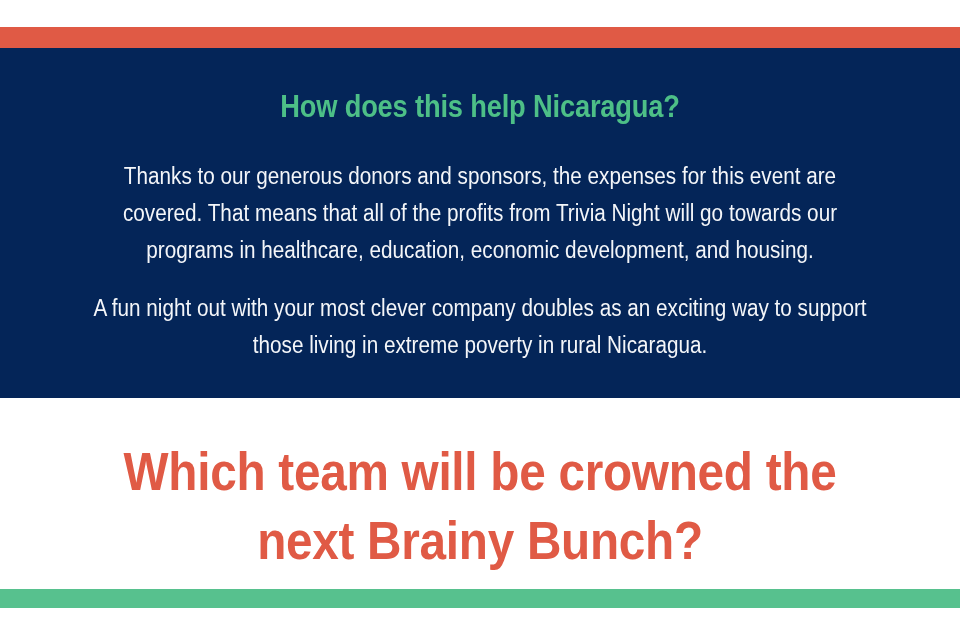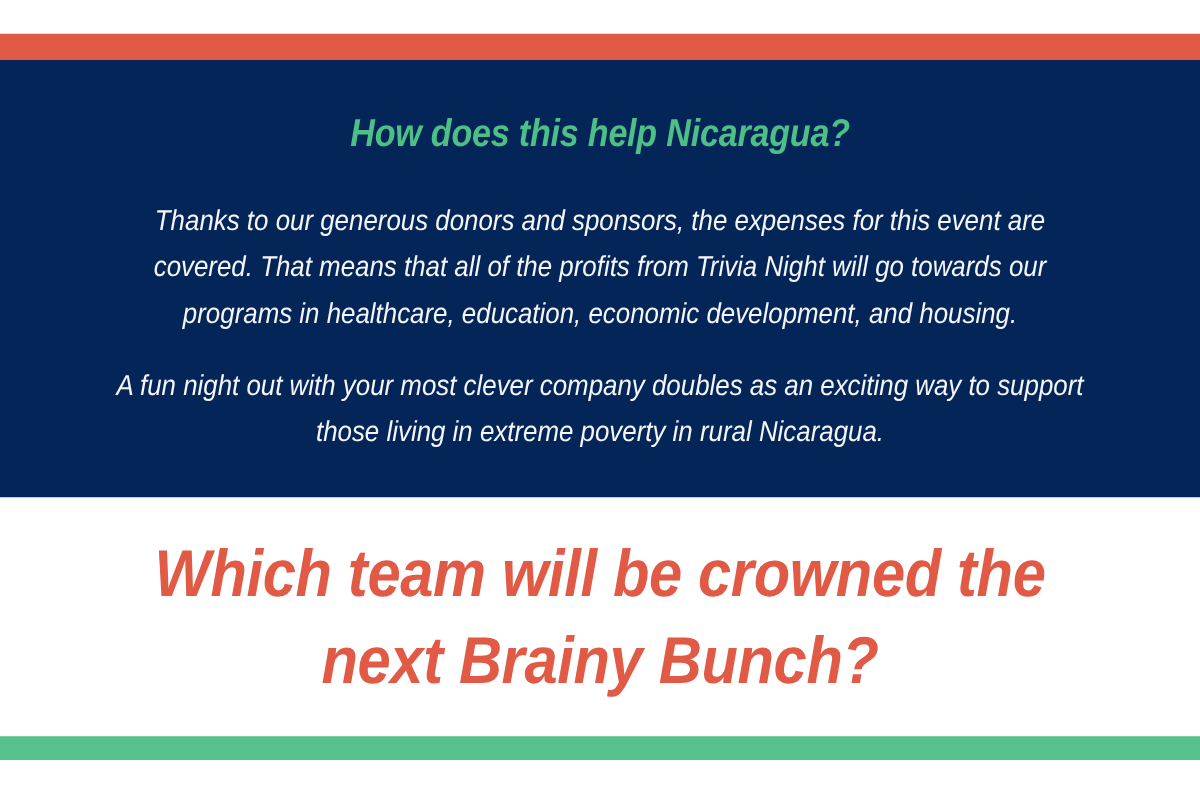--- a/index.html
+++ b/index.html
@@ -11,21 +11,20 @@
     height: 640px;
     background: #ffffff;
     font-family: "Liberation Sans", sans-serif;
     overflow: hidden;
   }
   .poster {
     position: relative;
     width: 960px;
     height: 640px;
     background: #ffffff;
-    font-style: italic;
   }
 
   
   .band-top-white {
     position: absolute;
     left: 0; top: 0;
     width: 960px; height: 27px;
     background: #ffffff;
   }
   .band-red {
@@ -82,21 +81,21 @@
     margin-top: 21px;
   }
 
   
   .white-panel {
     position: absolute;
     left: 0; top: 398px;
     width: 960px; height: 191px;
     background: #ffffff;
     box-sizing: border-box;
-    padding: 0 40px;
+    padding: 12px 40px;
   }
   .big-headline {
     margin: 0;
     padding-top: 27px;
     text-align: center;
     color: #e05a45;
     font-family: "Liberation Sans Narrow", "Liberation Sans", sans-serif;
     font-size: 53px;
     font-weight: bold;
     line-height: 69px;

